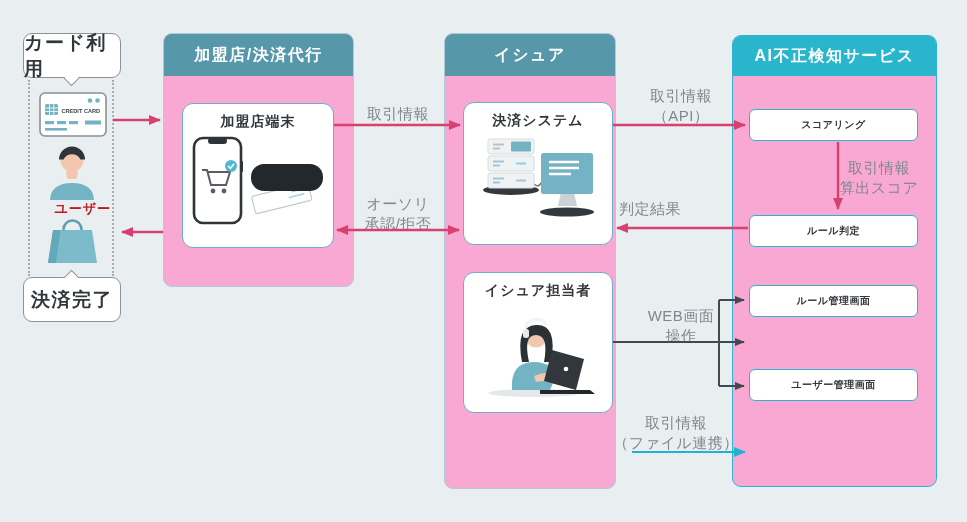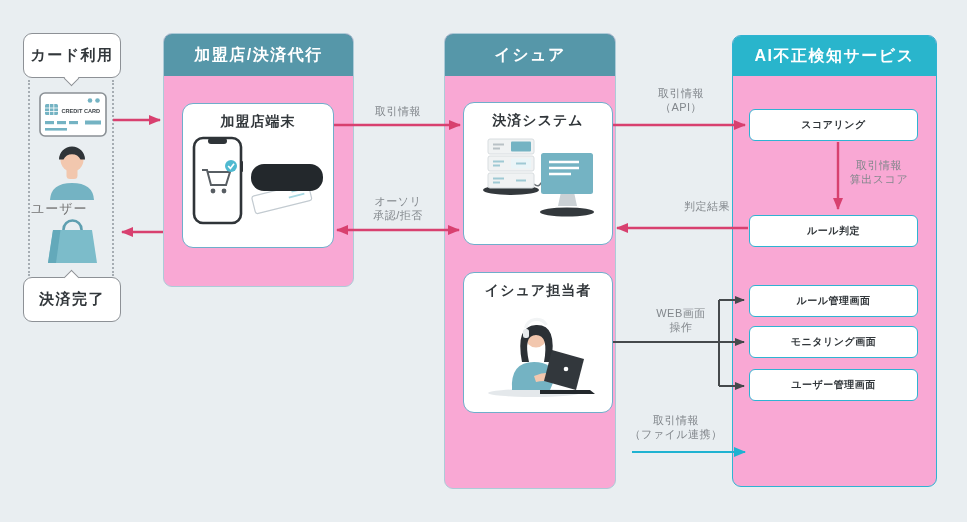--- a/index.html
+++ b/index.html
@@ -9,21 +9,21 @@
     width: 967px; height: 522px;
     background: #E9EEF1;
     font-family: "Liberation Sans", "DejaVu Sans", sans-serif;
     overflow: hidden;
   }
   
   .bubble {
     position: absolute; left: 23px; width: 98px; height: 45px;
     background: #fff; border: 1.5px solid #8D9196; border-radius: 9px;
     display: flex; align-items: center; justify-content: center;
-    font-size: 15px; font-weight: bold; color: #32373B; letter-spacing: 1.5px;
+    font-size: 19px; font-weight: bold; color: #32373B; letter-spacing: 1.5px;
     z-index: 3;
   }
   #bubble-card-use { top: 33px; }
   #bubble-payment-done { top: 277px; }
   .pointer-down {
     position: absolute; left: calc(50% - 6px); bottom: -6.5px;
     width: 11px; height: 11px; background: #fff;
     border-right: 1.5px solid #8D9196; border-bottom: 1.5px solid #8D9196;
     transform: rotate(45deg);
   }
@@ -35,22 +35,22 @@
   }
   .lane-line {
     position: absolute; top: 80px; height: 196px; width: 0;
     border-left: 2px dotted #A6ADB3; z-index: 1;
   }
   #lane-line-left  { left: 28px; }
   #lane-line-right { left: 112px; }
   .lane-art { position: absolute; z-index: 2; }
   #user-label {
     position: absolute; left: 31px; top: 200px; width: 80px;
-    text-align: left; font-size: 13px; font-weight: normal;
-    color: #737373; letter-spacing: 1px; z-index: 2;
+    text-align: right; font-size: 13px; font-weight: bold;
+    color: #b91c1c; letter-spacing: 1px; z-index: 2;
   }
   
   .col { position: absolute; background: #f9a8d4; border-radius: 9px; z-index: 2; }
   #col-merchant { left: 163px; top: 33px; width: 191px; height: 254px; border: 1px solid #ADCBD8; }
   #col-issuer   { left: 444px; top: 33px; width: 172px; height: 456px; border: 1px solid #ADCBD8; }
   #col-ai       { left: 732px; top: 35px; width: 205px; height: 452px; border: 1.5px solid #2FB3D2; }
   .col-header {
     height: 42px; border-radius: 8px 8px 0 0;
     display: flex; align-items: center; justify-content: center;
     color: #fff; font-size: 16px; font-weight: bold; letter-spacing: 1.5px;
@@ -72,27 +72,27 @@
     font-size: 10px; font-weight: bold; color: #32373B; letter-spacing: 0.5px;
   }
   #ai-box-scoring   { top: 73px; }
   #ai-box-rule      { top: 179px; }
   #ai-box-rulemgmt  { top: 249px; }
   #ai-box-monitor   { top: 290px; }
   #ai-box-usermgmt  { top: 333px; }
   #ai-box-member    { top: 401px; }
   
   .flow-label {
-    position: absolute; font-size: 11px; line-height: 1.3;
+    position: absolute; font-size: 15px; line-height: 1.3;
     color: #82878C; text-align: center; letter-spacing: 0.5px; z-index: 4;
   }
   #lbl-transaction { left: 352px; top: 104px; width: 92px; }
   #lbl-auth        { left: 350px; top: 194px; width: 96px; }
   #lbl-api         { left: 631px; top: 86px;  width: 100px; }
-  #lbl-judgment    { left: 653px; top: 199px; width: 108px; }
+  #lbl-judgment    { left: 596px; top: 199px; width: 108px; }
   #lbl-web         { left: 635px; top: 306px; width: 92px; }
   #lbl-file        { left: 608px; top: 413px; width: 136px; }
   #lbl-score       { left: 836px; top: 158px; width: 86px; }
   
   #connectors {
     position: absolute; left: 0; top: 0; width: 967px; height: 522px;
     z-index: 5; pointer-events: none;
   }
 </style>
 </head>
@@ -218,23 +218,20 @@
     </div>
     <div class="ai-box" id="ai-box-scoring">
       <span>スコアリング</span>
     </div>
     <div class="ai-box" id="ai-box-rule">
       <span>ルール判定</span>
     </div>
     <div class="ai-box" id="ai-box-rulemgmt">
       <span>ルール管理画面</span>
     </div>
-    <div class="ai-box" id="ai-box-monitor">
-      <span>モニタリング画面</span>
-    </div>
     <div class="ai-box" id="ai-box-usermgmt">
       <span>ユーザー管理画面</span>
     </div>
   </div>
 
   <div class="flow-label" id="lbl-transaction">
     <div>取引情報</div>
   </div>
   <div class="flow-label" id="lbl-auth">
     <div>オーソリ</div>

